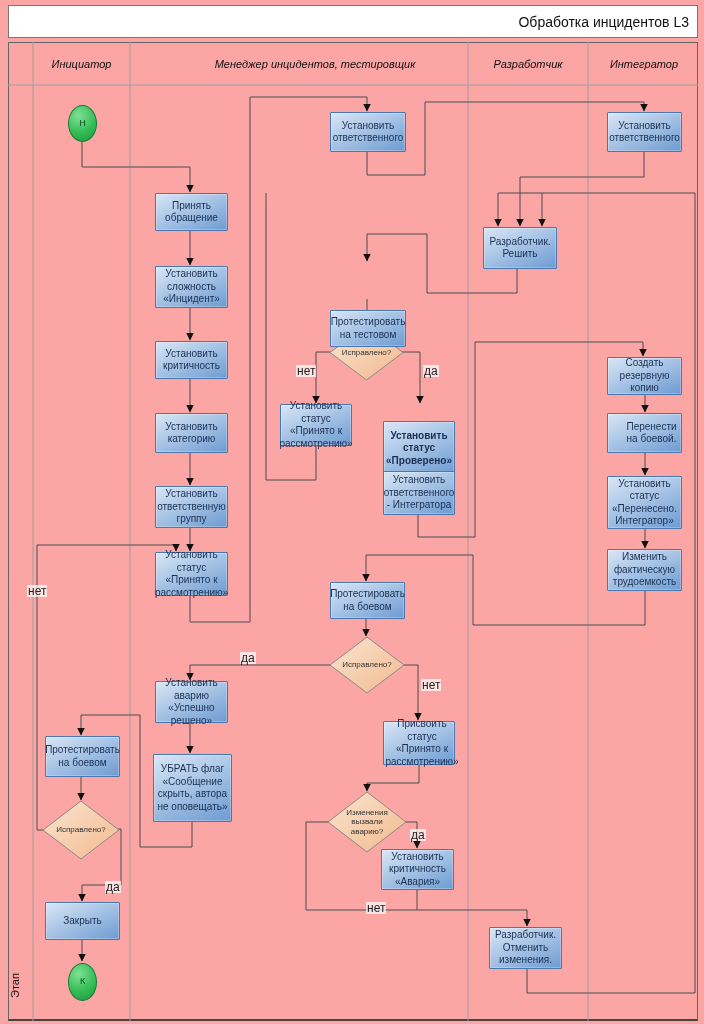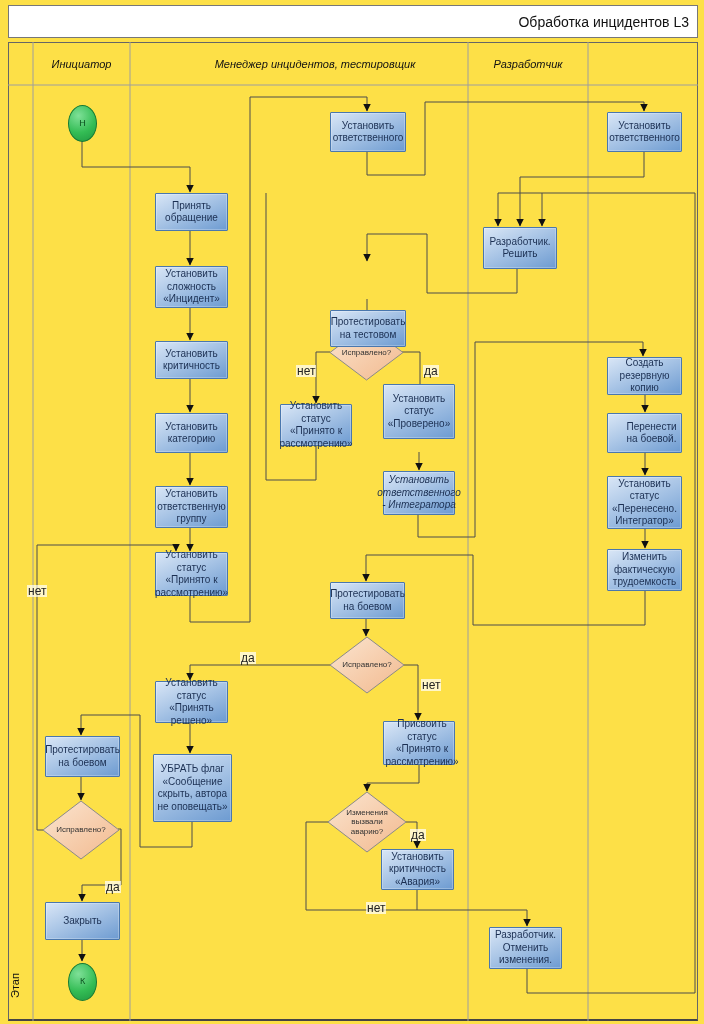--- a/index.html
+++ b/index.html
@@ -1,17 +1,17 @@
 <!DOCTYPE html>
 <html><head>
 <meta charset="utf-8">
 <style>
   html,body{margin:0;padding:0;background:#fff;}
   #canvas{
-    position:relative;width:704px;height:1024px;background:#fde047;
+    position:relative;width:704px;height:1024px;background:#fca5a5;
     font-family:"Liberation Sans", sans-serif;overflow:hidden;
   }
   #title-bar{
     position:absolute;left:8px;top:5px;width:690px;height:33px;
     border:1px solid #777;box-sizing:border-box;background:#fff;
     display:flex;align-items:center;justify-content:flex-end;
     padding-right:8px;font-size:14px;color:#111;
   }
   #chart-frame{
     position:absolute;left:8px;top:42px;width:690px;height:979px;
@@ -140,32 +140,32 @@
       <div class="node proc" style="left: 330px; top: 112px; width: 76px; height: 40px;">
         <span>Установить ответственного</span>
       </div>
       <div class="node proc" style="left: 330px; top: 262px; width: 76px; height: 37px; margin-top: 48px;">
         <span>Протестировать на тестовом</span>
       </div>
       <div class="dec-label" style="left: 336px; top: 325px; width: 61px; height: 55px;">Исправлено?</div>
       <div class="node proc" style="left: 280px; top: 404px; width: 72px; height: 42px;">
         <span>Установить статус «Принято к рассмотрению»</span>
       </div>
-      <div class="node proc" style="left: 383px; top: 384px; width: 72px; height: 55px;">
+      <div class="node proc" style="left: 383px; top: 421px; width: 72px; height: 55px; font-weight: bold;">
         <span>Установить статус «Проверено»</span>
       </div>
-      <div class="node proc" style="left: 383px; top: 471px; width: 72px; height: 44px; font-style: italic;">
+      <div class="node proc" style="left: 383px; top: 471px; width: 72px; height: 44px;">
         <span>Установить ответственного - Интегратора</span>
       </div>
       <div class="node proc" style="left: 330px; top: 582px; width: 75px; height: 37px;">
         <span>Протестировать на боевом</span>
       </div>
       <div class="dec-label" style="left: 336px; top: 637px; width: 62px; height: 56px;">Исправлено?</div>
       <div class="node proc" style="left: 155px; top: 681px; width: 73px; height: 42px;">
-        <span>Установить статус «Принять решено»</span>
+        <span>Установить аварию «Успешно решено»</span>
       </div>
       <div class="node proc" style="left: 153px; top: 754px; width: 79px; height: 68px;">
         <span>УБРАТЬ флаг «Сообщение скрыть, автора не оповещать»</span>
       </div>
       <div class="node proc" style="left: 383px; top: 721px; width: 72px; height: 44px; padding-left: 8px;">
         <span>Присвоить статус «Принято к рассмотрению»</span>
       </div>
       <div class="dec-label" style="left: 334px; top: 792px; width: 66px; height: 60px;">Изменения вызвали аварию?</div>
       <div class="node proc" style="left: 381px; top: 849px; width: 73px; height: 41px;">
         <span>Установить критичность «Авария»</span>
@@ -203,20 +203,23 @@
       </div>
     </div>
 <div class="lane-header" style="left: 33px; width: 97px;">
       <span>Инициатор</span>
     </div>
     <div class="lane-header" style="left: 130px; width: 370px;">
       <span>Менеджер инцидентов, тестировщик</span>
     </div>
     <div class="lane-header" style="left: 468px; width: 120px;">
       <span>Разработчик</span>
+    </div>
+    <div class="lane-header" style="left: 588px; width: 112px;">
+      <span>Интегратор</span>
     </div>
     <div class="edge-label" style="left: 296px; top: 365px;">нет</div>
     <div class="edge-label" style="left: 423px; top: 365px;">да</div>
     <div class="edge-label" style="left: 240px; top: 652px;">да</div>
     <div class="edge-label" style="left: 421px; top: 679px;">нет</div>
     <div class="edge-label" style="left: 410px; top: 829px;">да</div>
     <div class="edge-label" style="left: 366px; top: 902px;">нет</div>
     <div class="edge-label" style="left: 27px; top: 585px;">нет</div>
     <div class="edge-label" style="left: 105px; top: 881px;">да</div>
   </div>

